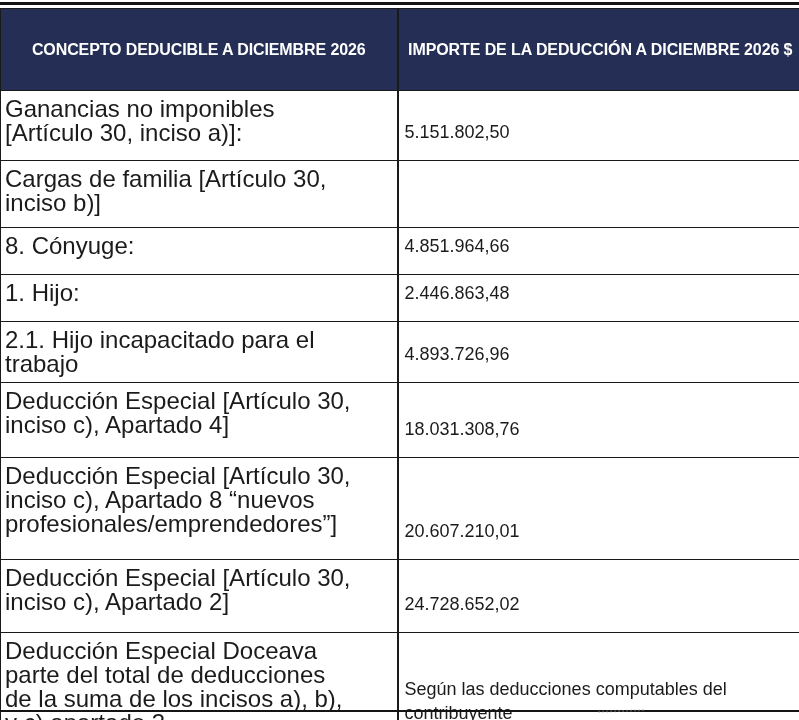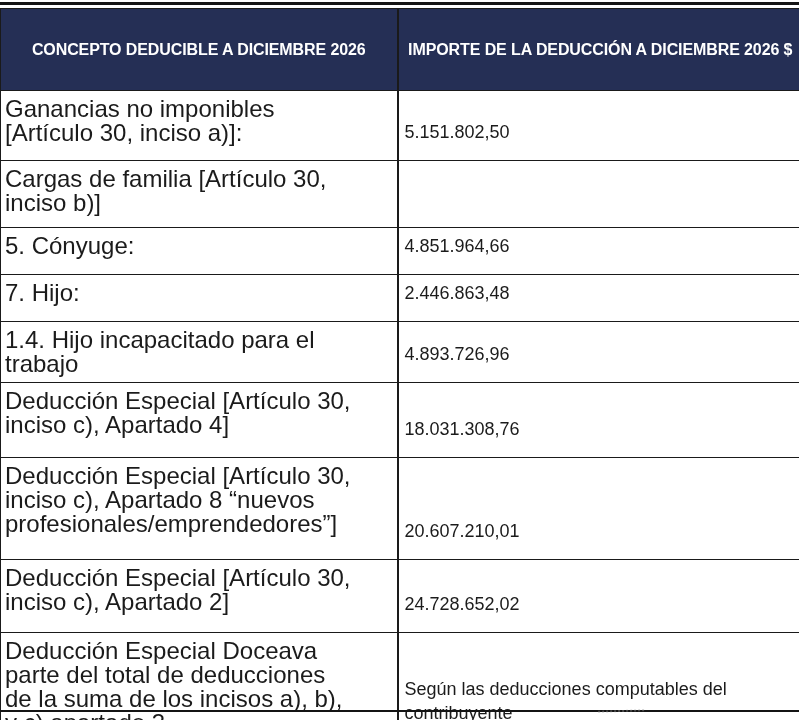--- a/index.html
+++ b/index.html
@@ -127,29 +127,29 @@
       </tr>
       <tr class="r0">
         <td class="concept">Ganancias no imponibles [Artículo 30, inciso a)]:</td>
         <td class="amount">5.151.802,50</td>
       </tr>
       <tr class="r1">
         <td class="concept">Cargas de familia [Artículo 30, inciso b)]</td>
         <td class="amount"></td>
       </tr>
       <tr class="r2">
-        <td class="concept">5. Cónyuge:</td>
+        <td class="concept">8. Cónyuge:</td>
         <td class="amount">4.851.964,66</td>
       </tr>
       <tr class="r3">
-        <td class="concept">7. Hijo:</td>
+        <td class="concept">1. Hijo:</td>
         <td class="amount">2.446.863,48</td>
       </tr>
       <tr class="r4">
-        <td class="concept">1.4. Hijo incapacitado para el trabajo</td>
+        <td class="concept">2.1. Hijo incapacitado para el trabajo</td>
         <td class="amount">4.893.726,96</td>
       </tr>
       <tr class="r5">
         <td class="concept">Deducción Especial [Artículo 30, inciso c), Apartado 4]</td>
         <td class="amount">18.031.308,76</td>
       </tr>
       <tr class="r6">
         <td class="concept">Deducción Especial [Artículo 30, inciso c), Apartado 8 “nuevos profesionales/emprendedores”]</td>
         <td class="amount">20.607.210,01</td>
       </tr>

